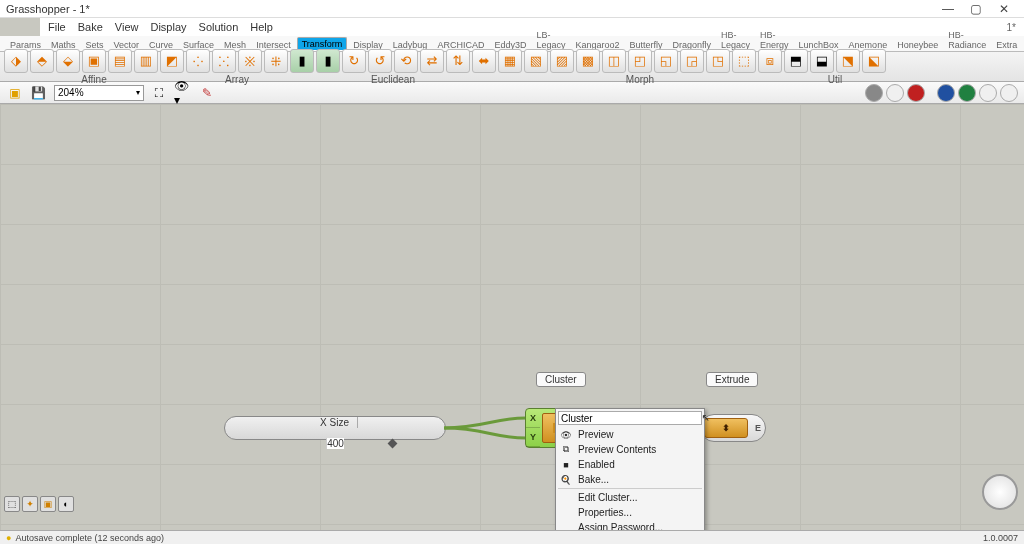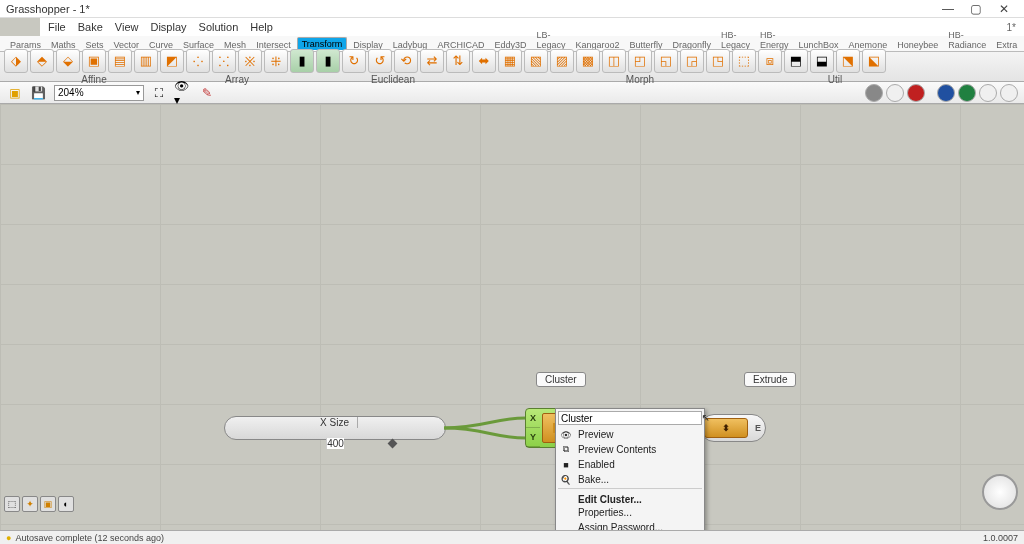--- a/index.html
+++ b/index.html
@@ -67,21 +67,21 @@
 .extrude { position:absolute; left:700px; top:310px; width:66px; height:28px; background:linear-gradient(#f8f8f8,#d8d8d8);
   border:1px solid #888; border-radius:14px; display:flex; align-items:center; font-size:9px; }
 .extrude .mid { flex:1; background:linear-gradient(#f0c060,#d09020); margin:3px; height:20px; border-radius:3px; display:flex; align-items:center; justify-content:center; border:1px solid #a06010; }
 .extrude .arrow { color:#402000; font-weight:bold; }
 .extrude .o { width:14px; text-align:center; font-weight:bold; color:#555; }
 
 
 .ctxmenu { position:absolute; left:555px; top:304px; width:150px; background:#f4f4f4; border:1px solid #888; box-shadow:2px 2px 4px rgba(0,0,0,.3); font-size:10px; }
 .ctxmenu .row { display:flex; align-items:center; height:15px; padding:0 4px 0 22px; position:relative; color:#222; cursor:pointer; }
 .ctxmenu .row .ic { position:absolute; left:3px; width:14px; text-align:center; font-size:9px; }
-.ctxmenu .row.bold { font-weight:bold;align-items:flex-end; }
+.ctxmenu .row.bold { font-weight:normal; }
 .ctxmenu .row.hl { background:linear-gradient(#d8ecff,#b8d8f8); border:1px solid #6aa8e0; border-radius:2px; }
 .ctxmenu .row.input { height:18px; padding:2px; }
 .ctxmenu .row.input input { width:100%; height:14px; border:1px solid #aaa; font-size:10px; padding:0 2px; }
 .ctxmenu hr { border:none; border-top:1px solid #ccc; margin:1px 2px; }
 .ctxmenu .curs { position:absolute; right:-6px; top:3px; font-size:10px; }
 
 .statusbar { position:absolute; bottom:0; left:0; right:0; height:14px; background:#f0f0f0; border-top:1px solid #aaa; display:flex; align-items:center; font-size:9px; color:#444; padding:0 6px; }
 .statusbar .bulb { color:#e0b000; margin-right:4px; }
 .statusbar .ver { margin-left:auto; }
 
@@ -232,21 +232,21 @@
     </div>
     <div class="out"></div>
   </div>
 
   <svg class="wire" style="left:444px;top:310px" width="90" height="30">
     <path d="M0 14 C40 14 50 4 82 4" stroke="#6a9a3a" stroke-width="3" fill="none"></path>
     <path d="M0 14 C40 14 50 24 82 24" stroke="#6a9a3a" stroke-width="3" fill="none"></path>
   </svg>
 
   <div class="nodelabel" style="left:536px; top:268px">Cluster</div>
-  <div class="nodelabel" style="left:744px; top:268px">Extrude</div>
+  <div class="nodelabel" style="left:706px; top:268px">Extrude</div>
 
   <div class="extrude">
     <div class="mid">
         <span class="arrow">⬍</span>
       </div>
     <div class="o">E</div>
   </div>
 
   <div class="cluster">
     <div class="ports">

